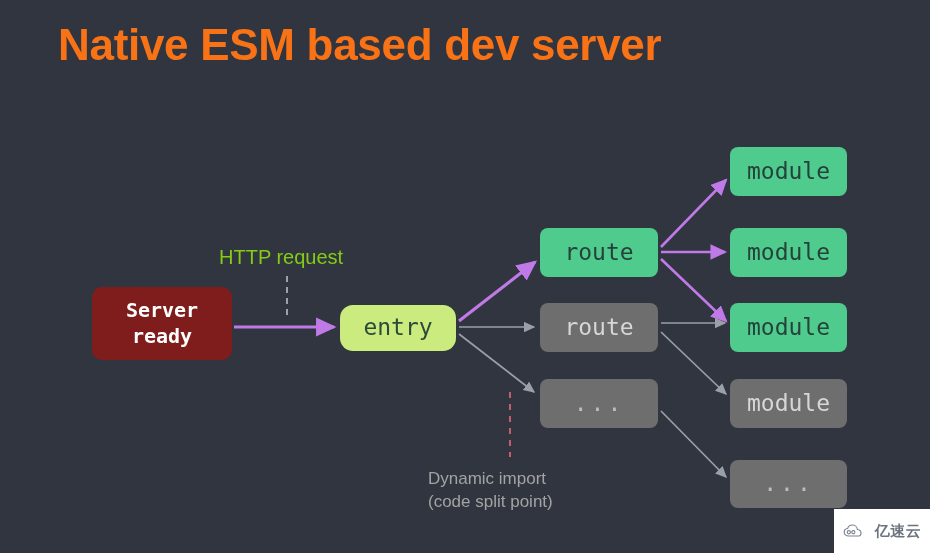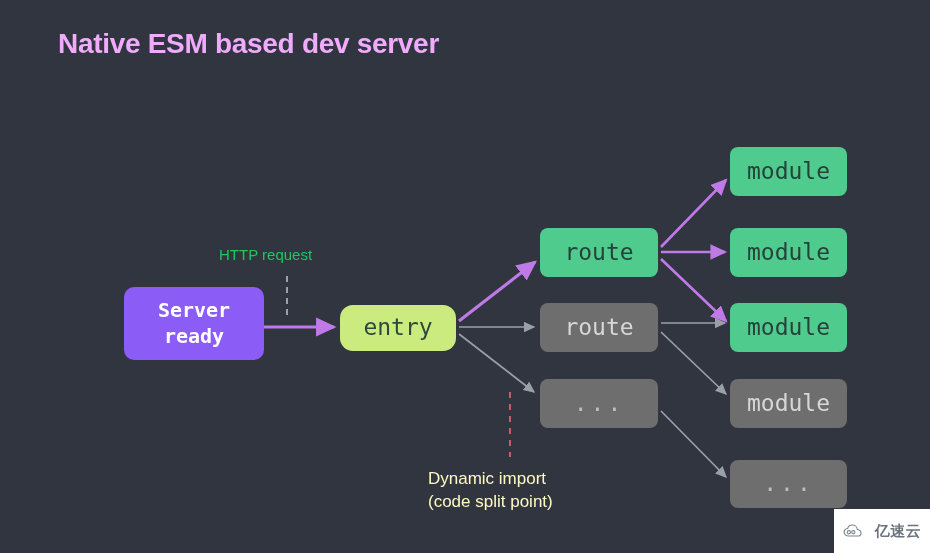--- a/index.html
+++ b/index.html
@@ -13,25 +13,25 @@
     height: 553px;
     background: #30353f;
     overflow: hidden;
     font-family: "Liberation Sans", sans-serif;
   }
 
   
   #title {
     position: absolute;
     left: 58px;
-    top: 28px;
-    font-size: 28px;
+    top: 20px;
+    font-size: 44px;
     font-weight: 700;
     letter-spacing: -0.3px;
-    color: #f0abfc;
+    color: #f97316;
     white-space: nowrap;
   }
 
   
   #edges {
     position: absolute;
     left: 0;
     top: 0;
     width: 930px;
     height: 553px;
@@ -46,26 +46,25 @@
     display: flex;
     align-items: center;
     justify-content: center;
     font-family: "DejaVu Sans Mono", "Liberation Mono", monospace;
     font-size: 23px;
     line-height: 1.28;
     text-align: center;
     white-space: pre-line;
   }
   .node.server {
-    background: #8b5cf6;
+    background: #7f1d1d;
     color: #ffffff;
     font-weight: 700;
     font-size: 20px;
     border-radius: 10px;
-    margin-left: 32px;
   }
   .node.entry {
     background: #cbeb7f;
     color: #2c4a3a;
   }
   .node.green {
     background: #4ecb8d;
     color: #25413a;
   }
   .node.gray {
@@ -79,28 +78,28 @@
 
   
   .annot {
     position: absolute;
     font-family: "Liberation Sans", sans-serif;
     white-space: pre-line;
   }
   #http-label {
     left: 219px;
     top: 246px;
-    font-size: 15px;
-    color: #22c55e;
+    font-size: 20px;
+    color: #84cc16;
   }
   #dyn-label {
     left: 428px;
     top: 468px;
     font-size: 17px;
-    color: #fef9c3;
+    color: #a3a3a3;
     line-height: 1.35;
   }
 
   
   #watermark {
     position: absolute;
     right: 0;
     bottom: 0;
     width: 96px;
     height: 44px;

